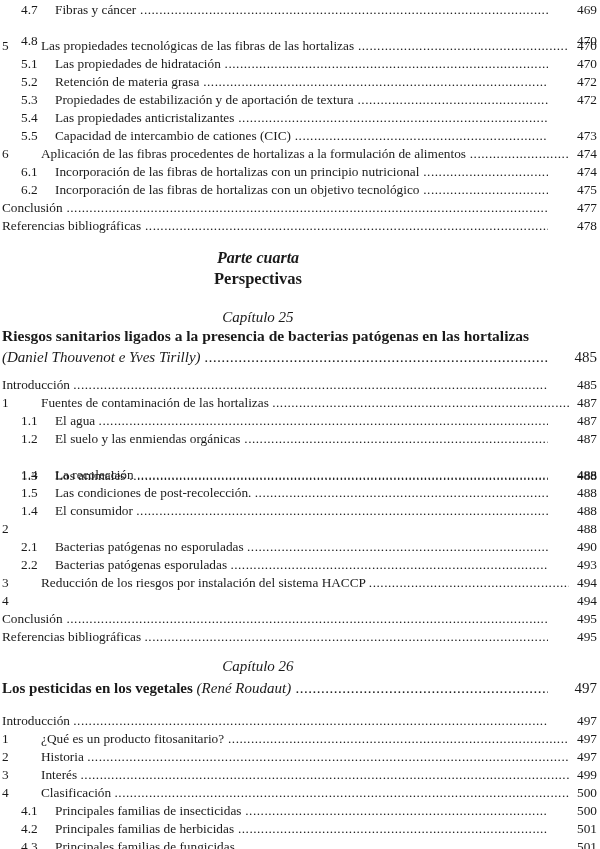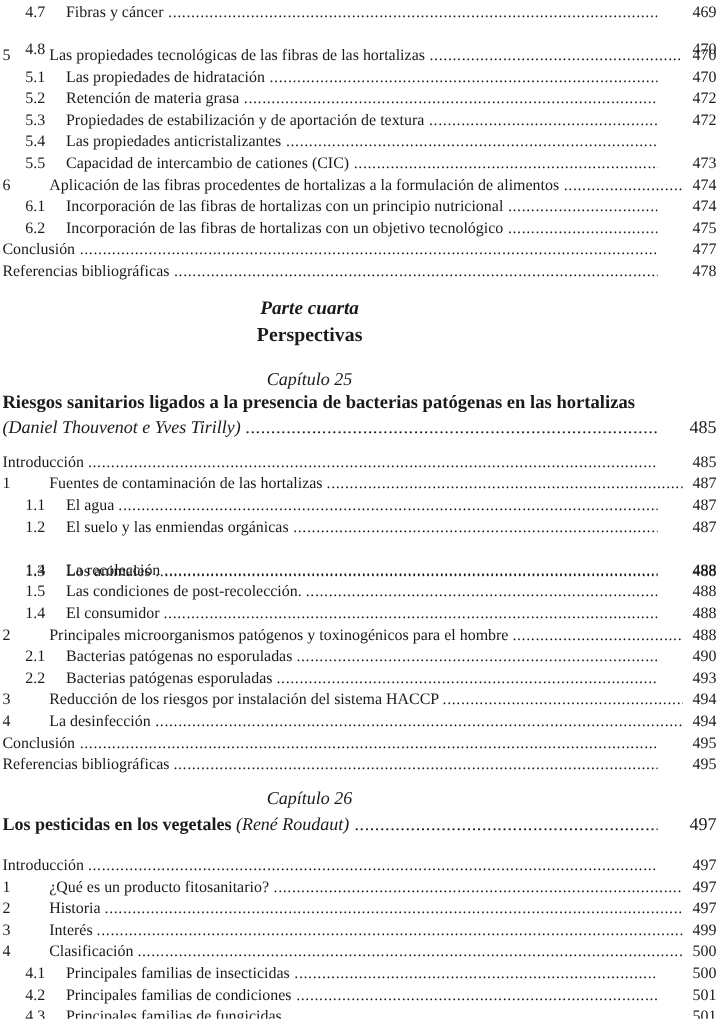--- a/index.html
+++ b/index.html
@@ -136,41 +136,39 @@
       <span class="title">Las condiciones de post-recolección. </span>
       <span class="page">488</span>
     </div>
     <div class="line l2" style="top: 502px;">
       <span class="num">1.4</span>
       <span class="title">El consumidor </span>
       <span class="page">488</span>
     </div>
     <div class="line l1" style="top: 520px;">
       <span class="num">2</span>
-      <span class="title">Principales microorganismos patógenos y toxinogénicos para el hombre </span>
       <span class="page">488</span>
     </div>
     <div class="line l2" style="top: 538px;">
       <span class="num">2.1</span>
       <span class="title">Bacterias patógenas no esporuladas </span>
       <span class="page">490</span>
     </div>
     <div class="line l2" style="top: 556px;">
       <span class="num">2.2</span>
       <span class="title">Bacterias patógenas esporuladas </span>
       <span class="page">493</span>
     </div>
     <div class="line l1" style="top: 574px;">
       <span class="num">3</span>
       <span class="title">Reducción de los riesgos por instalación del sistema HACCP </span>
       <span class="page">494</span>
     </div>
     <div class="line l1" style="top: 592px;">
       <span class="num">4</span>
-      <span class="title">La desinfección</span>
       <span class="page">494</span>
     </div>
     <div class="line l0" style="top: 610px;">
       <span class="title">Conclusión</span>
       <span class="page">495</span>
     </div>
     <div class="line l0" style="top: 628px;">
       <span class="title">Referencias bibliográficas </span>
       <span class="page">495</span>
     </div>
@@ -206,21 +204,21 @@
       <span class="title">Clasificación </span>
       <span class="page">500</span>
     </div>
     <div class="line l2" style="top: 802px;">
       <span class="num">4.1</span>
       <span class="title">Principales familias de insecticidas</span>
       <span class="page">500</span>
     </div>
     <div class="line l2" style="top: 820px;">
       <span class="num">4.2</span>
-      <span class="title">Principales familias de condiciones</span>
+      <span class="title">Principales familias de herbicidas</span>
       <span class="page">501</span>
     </div>
     <div class="line l2" style="top: 838px;">
       <span class="num">4.3</span>
       <span class="title">Principales familias de fungicidas</span>
       <span class="page">501</span>
     </div>
   </div>
 
 </body></html>

